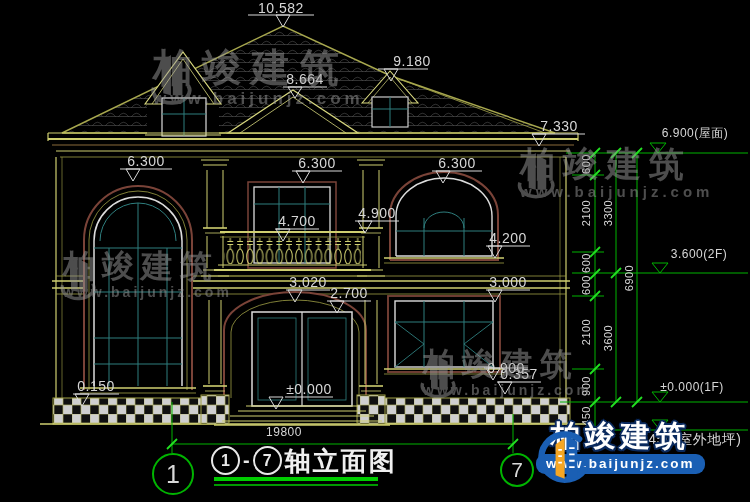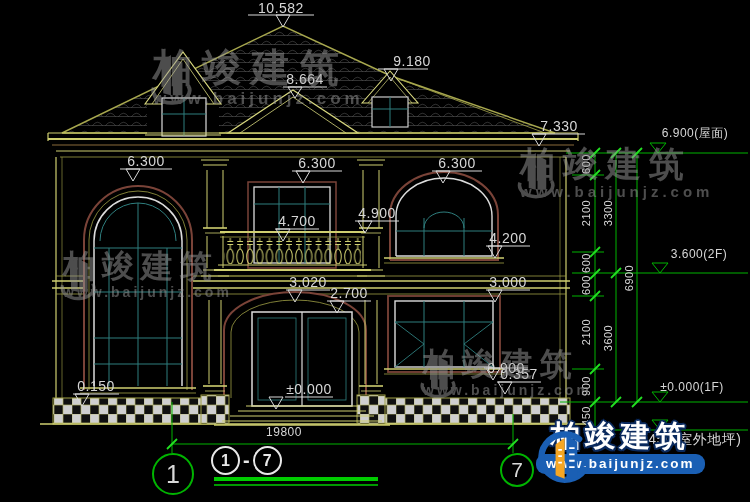--- a/index.html
+++ b/index.html
@@ -285,20 +285,21 @@
 
 <div class="lbl big" style="left:284px;top:432px">19800</div>
 
 <div class="axis-bubble" id="axis-bubble-1">1</div>
 <div class="axis-bubble" id="axis-bubble-7">7</div>
 
 <div id="title-row">
   <span class="circ">1</span>
   <span class="dash">-</span>
   <span class="circ">7</span>
+  <span class="ttl">轴立面图</span>
 </div>
 
 <div class="wm wm1" style="left:146px;top:48px">
   <span>
     <svg width="46" height="58" viewBox="0 0 48 58">
       <polygon points="18,12 26,6 26,48 18,46" fill="#9a9a9a"></polygon>
       <polygon points="28,9 38,14 38,48 28,48" fill="#9a9a9a"></polygon>
       <path d="M8 40 A19 13 0 1 0 44 38" fill="none" stroke="#9a9a9a" stroke-width="4"></path>
     </svg>
   </span>

